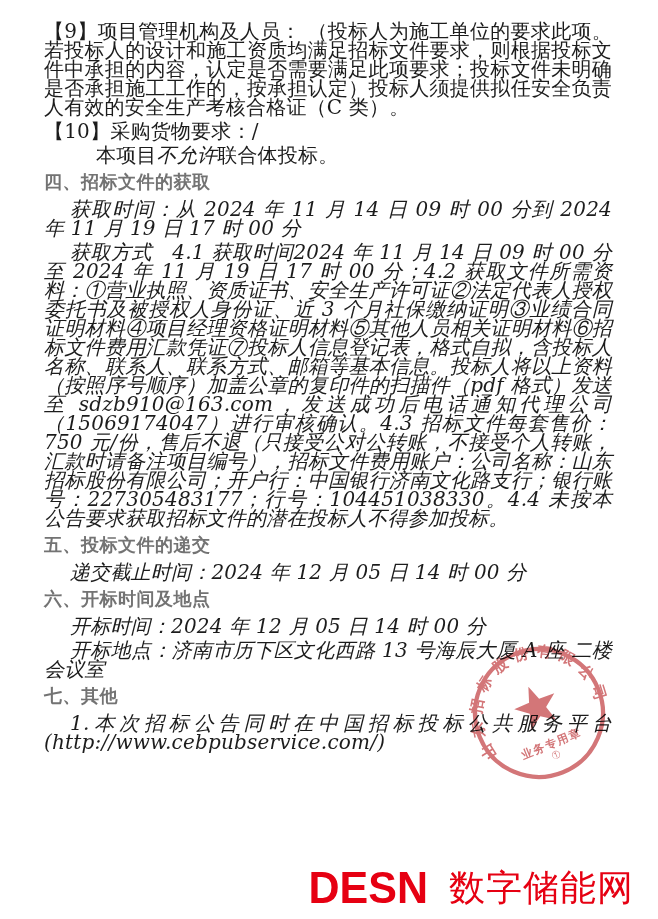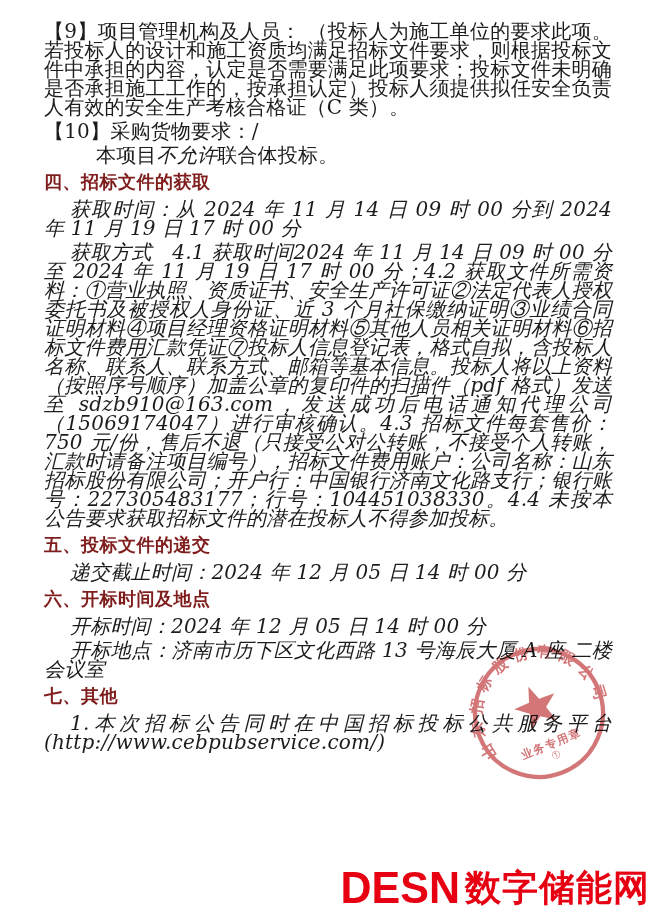--- a/index.html
+++ b/index.html
@@ -23,21 +23,21 @@
     line-height: 19px;
     text-align: justify;
     letter-spacing: 0.2px;
     color: #1c1c1c;
   }
   .doc h2.sec {
     margin: 4px 0 6px 0;
     font-size: 18px;
     line-height: 24px;
     font-weight: bold;
-    color: #7f1d1d;
+    color: #737373;
     letter-spacing: 0.5px;
   }
   .ind1 { text-indent: 1.3em; font-style: italic; }
   .ind2 { text-indent: 2.6em; }
   em.it { font-style: italic; }
 
   
   .stamp {
     position: absolute;
     left: 468px; top: 642px;
@@ -52,32 +52,32 @@
   .seal-fill { fill: #c9575a; }
   .seal-arc-text { fill: #c9575a; font-size: 21px; letter-spacing: 10px;
     font-family: "DejaVu Serif", serif; font-weight: bold; }
   .seal-label { fill: #c9575a; font-size: 16px; letter-spacing: 2px;
     text-anchor: middle; font-family: "DejaVu Serif", serif; font-weight: bold; }
   .seal-badge { fill: #c9575a; font-size: 12px; text-anchor: middle; }
 
   
   .footer-logo {
     position: absolute;
-    right: 8px; bottom: 6px;
-    display: flex; align-items: center; gap: 5px;
+    right: 24px; bottom: 6px;
+    display: flex; align-items: center; gap: 21px;
     color: #e60012;
     font-family: "Liberation Sans", sans-serif;
     white-space: nowrap;
   }
   .logo-en {
     font-size: 43px; font-weight: 900; letter-spacing: 0px;
     transform: scaleY(1.02);
   }
   .logo-cn {
-    font-size: 36px; font-weight: 700; letter-spacing: 1px;
+    font-size: 36px; font-weight: 400; letter-spacing: 1px;
   }
 </style>
 </head>
 <body>
 
 <main class="doc">
   <p class="body">【9】项目管理机构及人员： （投标人为施工单位的要求此项。若投标人的设计和施工资质均满足招标文件要求，则根据投标文件中承担的内容，认定是否需要满足此项要求；投标文件未明确是否承担施工工作的，按承担认定）投标人须提供拟任安全负责人有效的安全生产考核合格证（C 类）。</p>
   <p class="body">【10】采购货物要求：/</p>
   <p class="body ind2"><span>本项目</span><em class="it">不允许</em><span>联合体投标。</span></p>
 

